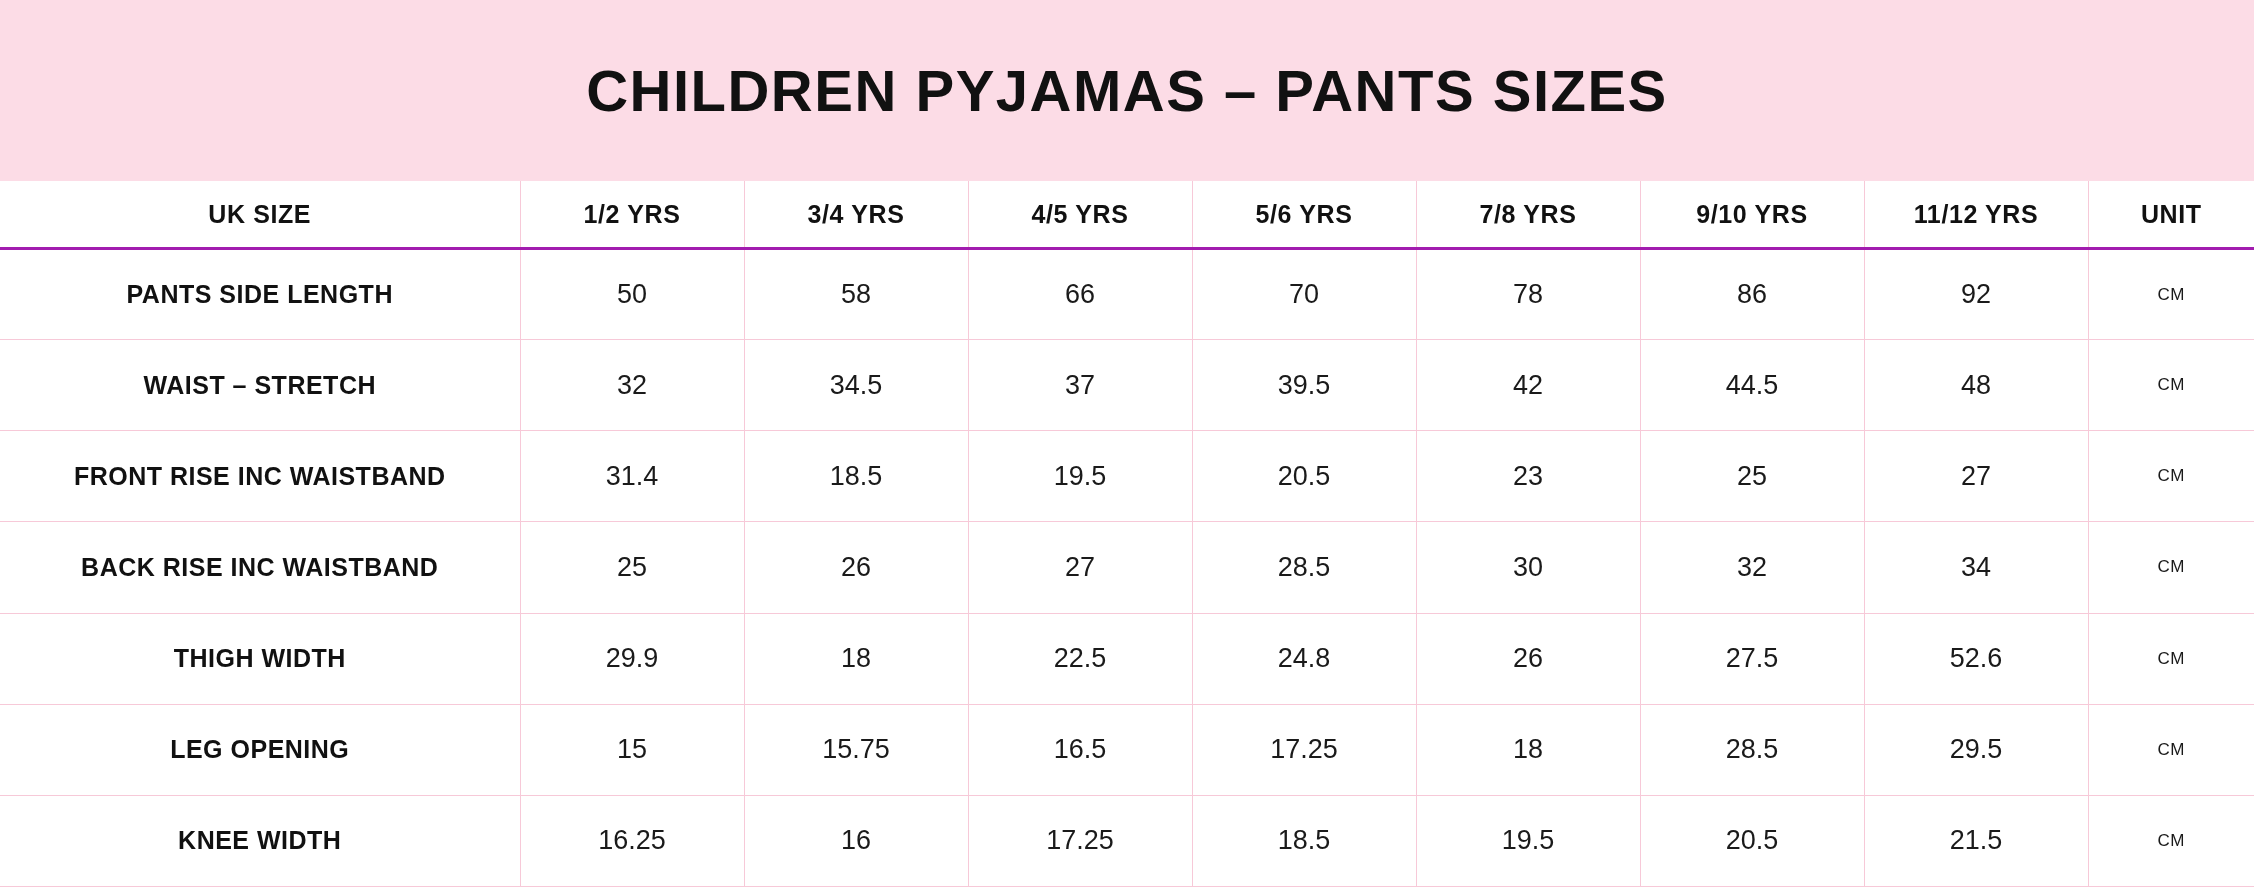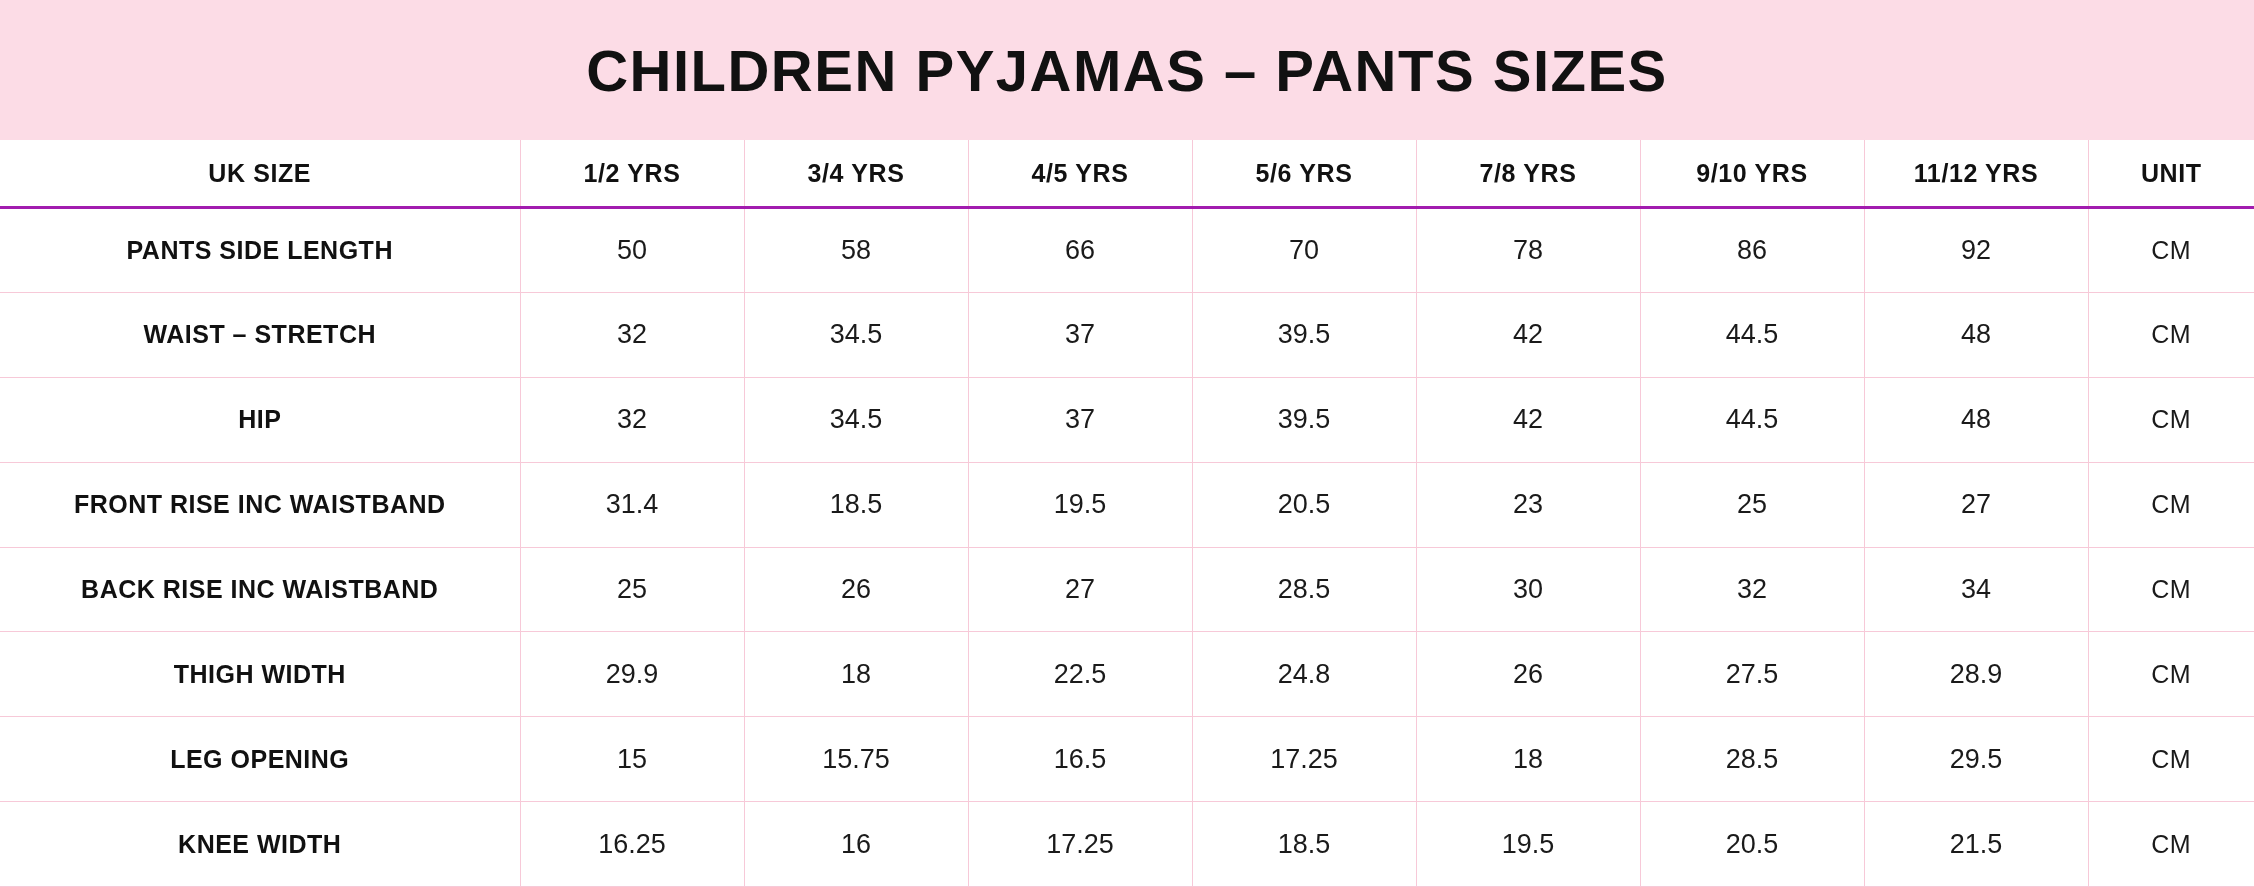--- a/index.html
+++ b/index.html
@@ -16,21 +16,21 @@
   }
   .sheet {
     width: 2254px;
     height: 887px;
     display: flex;
     flex-direction: column;
     background: #ffffff;
   }
   .title-bar {
     background: #fcdce6;
-    height: 140px;
+    height: 181px;
     display: flex;
     align-items: center;
     justify-content: center;
     flex: 0 0 auto;
   }
   .title-bar h1 {
     margin: 0;
     font-size: 58px;
     font-weight: 700;
     letter-spacing: 1.5px;
@@ -82,21 +82,21 @@
     letter-spacing: 0.5px;
     text-transform: uppercase;
     color: #111111;
   }
   table.size-table td.value {
     font-size: 27px;
     font-weight: 400;
     color: #1a1a1a;
   }
   table.size-table td.unit {
-    font-size: 25px;
+    font-size: 17px;
     font-weight: 400;
     letter-spacing: 0.5px;
     color: #1a1a1a;
     text-transform: uppercase;
   }
 </style>
 </head>
 <body>
 
 <div class="sheet">
@@ -147,31 +147,20 @@
         <td class="value">32</td>
         <td class="value">34.5</td>
         <td class="value">37</td>
         <td class="value">39.5</td>
         <td class="value">42</td>
         <td class="value">44.5</td>
         <td class="value">48</td>
         <td class="unit">CM</td>
       </tr>
       <tr>
-        <td class="row-label">HIP</td>
-        <td class="value">32</td>
-        <td class="value">34.5</td>
-        <td class="value">37</td>
-        <td class="value">39.5</td>
-        <td class="value">42</td>
-        <td class="value">44.5</td>
-        <td class="value">48</td>
-        <td class="unit">CM</td>
-      </tr>
-      <tr>
         <td class="row-label">FRONT RISE INC WAISTBAND</td>
         <td class="value">31.4</td>
         <td class="value">18.5</td>
         <td class="value">19.5</td>
         <td class="value">20.5</td>
         <td class="value">23</td>
         <td class="value">25</td>
         <td class="value">27</td>
         <td class="unit">CM</td>
       </tr>
@@ -187,21 +176,21 @@
         <td class="unit">CM</td>
       </tr>
       <tr>
         <td class="row-label">THIGH WIDTH</td>
         <td class="value">29.9</td>
         <td class="value">18</td>
         <td class="value">22.5</td>
         <td class="value">24.8</td>
         <td class="value">26</td>
         <td class="value">27.5</td>
-        <td class="value">28.9</td>
+        <td class="value">52.6</td>
         <td class="unit">CM</td>
       </tr>
       <tr>
         <td class="row-label">LEG OPENING</td>
         <td class="value">15</td>
         <td class="value">15.75</td>
         <td class="value">16.5</td>
         <td class="value">17.25</td>
         <td class="value">18</td>
         <td class="value">28.5</td>

